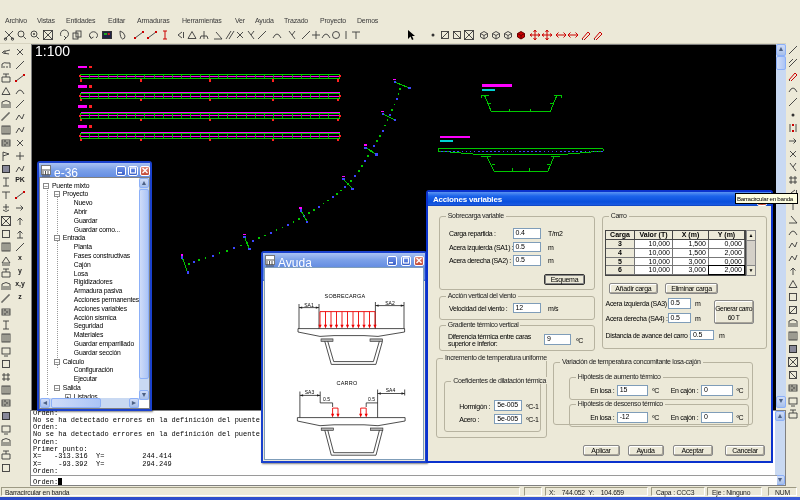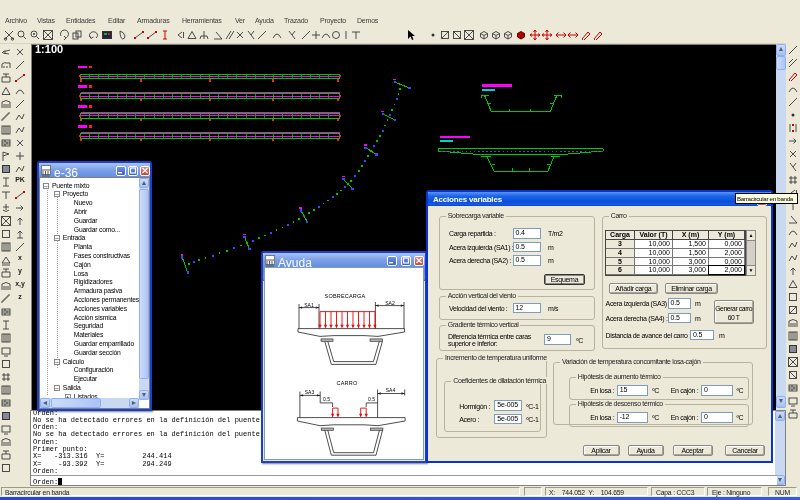--- a/index.html
+++ b/index.html
@@ -14,21 +14,21 @@
 #menubar span{position:absolute;top:3px}
 #toolbar{left:0;top:27px;width:800px;height:17px;background:#ece9d8;border-bottom:1px solid #d8d4c0;box-sizing:border-box}
 .ti{position:absolute;top:2px;width:12px;height:12px}
 .ti svg{display:block}
 
 #lefttb{left:0;top:44px;width:26px;height:432px;background:#ece9d8}
 #righttb{left:786px;top:30px;width:14px;height:446px;background:#ece9d8}
 .vi{position:absolute;width:12px;height:12px}
 
 #canvas{left:31px;top:44px;width:745px;height:366px;background:#000;border-left:1px solid #808080;border-top:1px solid #808080;box-sizing:border-box}
-#scale{position:absolute;left:3px;top:-2px;color:#fff;font-size:11px;font-weight:bold}
+#scale{position:absolute;left:3px;top:-2px;color:#fff;font-size:14px;font-weight:normal}
 
 .sb{background:#c9d9f2}
 .sbtn{position:absolute;background:linear-gradient(180deg,#cfdcf8,#a8c0ea);border:1px solid #8cb0f8;border-radius:2px;box-sizing:border-box;color:#4d6185;font-size:7px;text-align:center}
 .sthumb{position:absolute;background:linear-gradient(90deg,#cfdcf8,#abc4f6);border:1px solid #8cb0f8;border-radius:2px;box-sizing:border-box}
 
 #cmdwin{left:30px;top:410px;width:756px;height:76px;background:#fff;border:1px solid #808080;box-sizing:border-box;overflow:hidden}
 #cmdtext{position:absolute;left:2px;top:-1.5px;font-family:"Liberation Mono",monospace;font-size:7px;line-height:7.3px;color:#000;white-space:pre}
 #cmdinput{position:absolute;left:0px;top:64px;width:744px;height:10px;border-top:1px solid #9a9a9a;background:#fff;font-family:"Liberation Mono",monospace;font-size:7px;color:#000;padding:1.5px 0 0 2px}
 #cmdsb{position:absolute;right:0px;top:0px;width:10px;height:74px;background:#c9d9f2}
 

